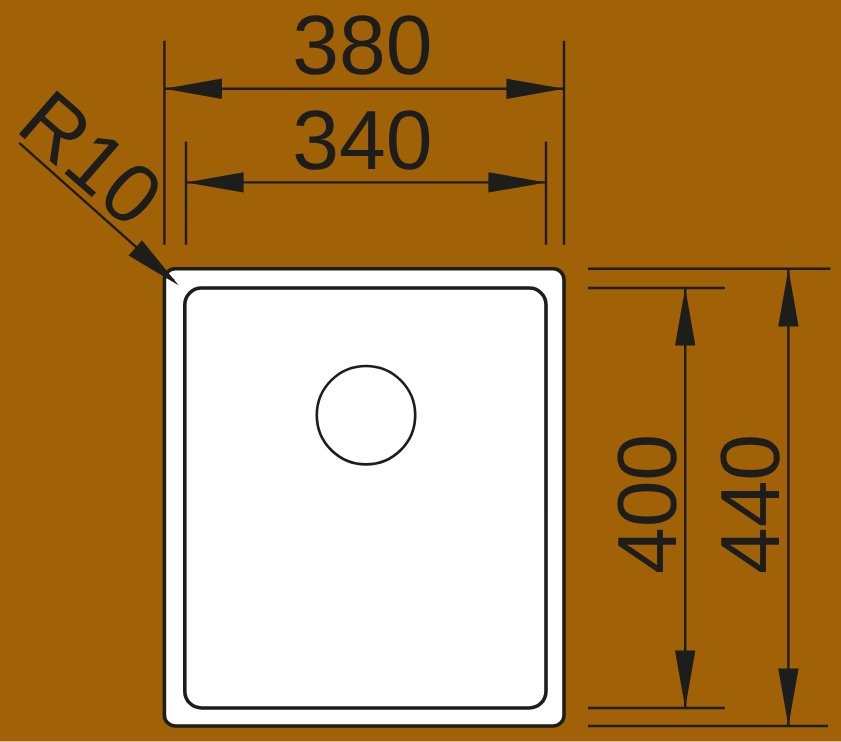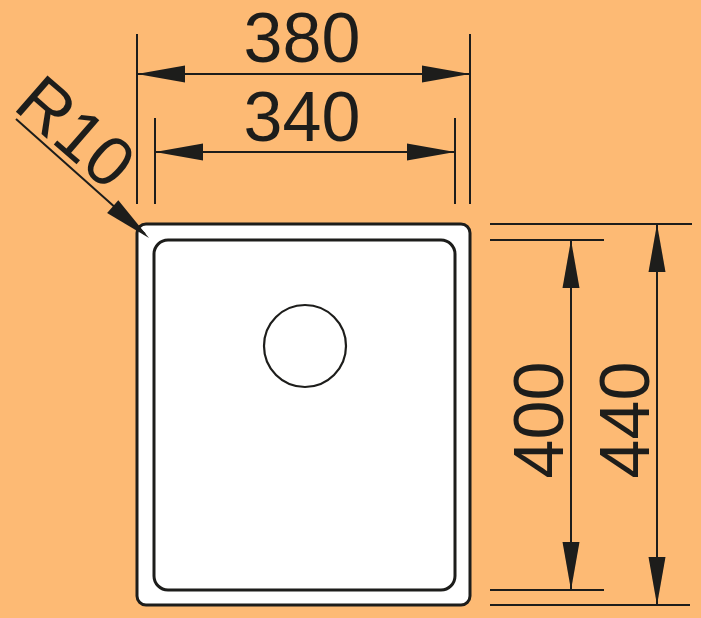--- a/index.html
+++ b/index.html
@@ -7,21 +7,21 @@
     padding: 0;
     width: 701px;
     height: 618px;
     background: #ffffff;
     overflow: hidden;
   }
   .canvas {
     position: relative;
     width: 701px;
     height: 618px;
-    background: #fdba74;
+    background: #a16207;
   }
   svg { display: block; }
   .outline {
     fill: #ffffff;
     stroke: #1d1d1b;
     stroke-width: 3;
   }
   .thin-outline {
     fill: none;
     stroke: #1d1d1b;

